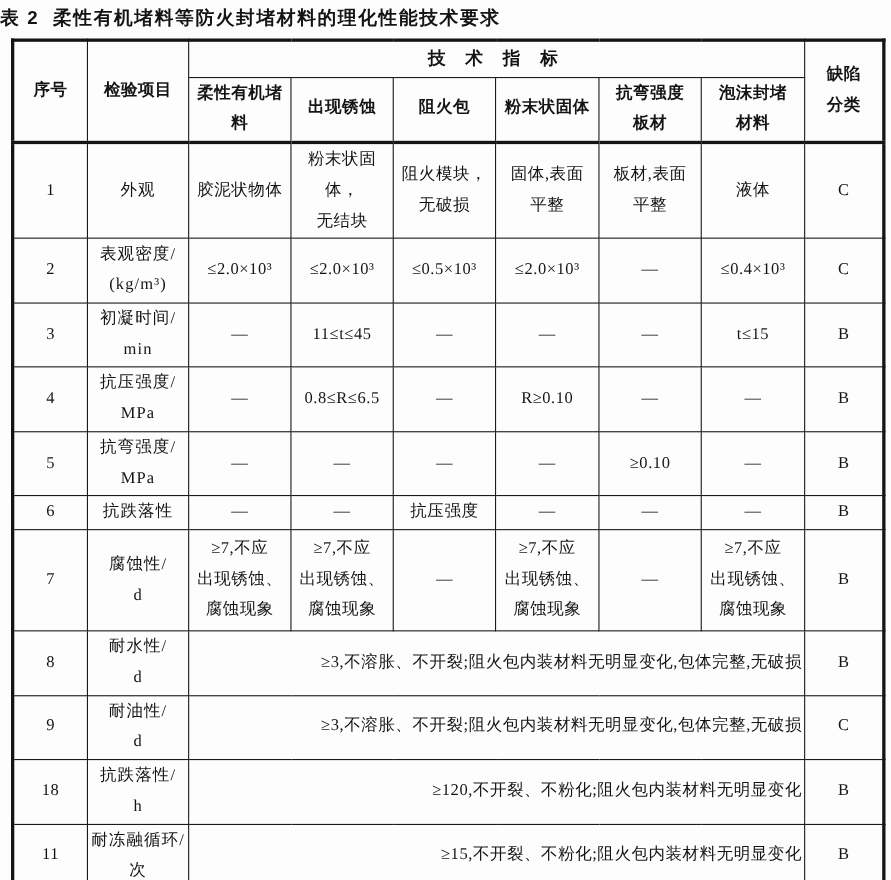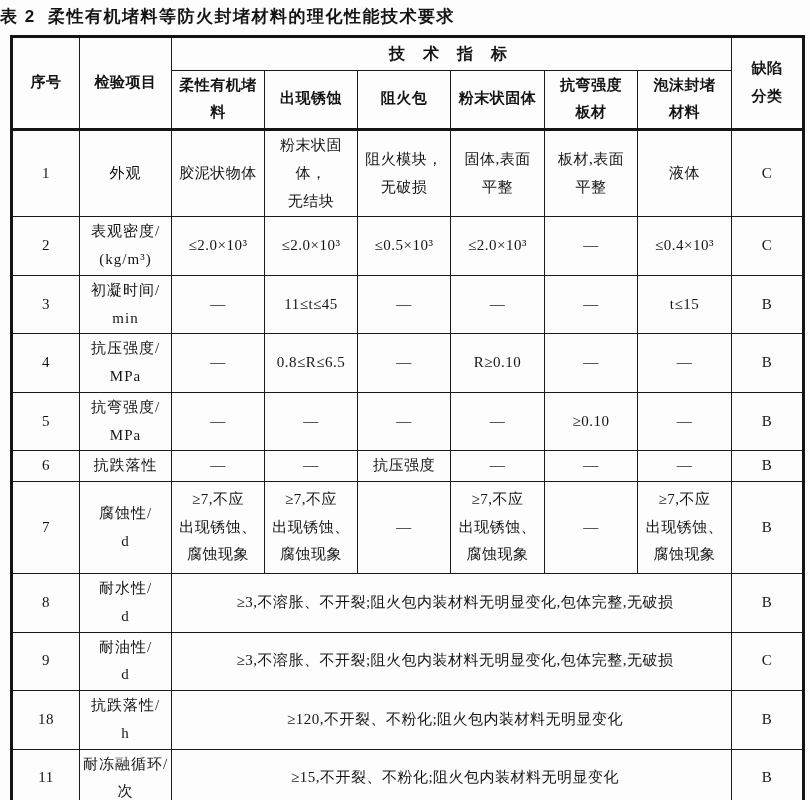--- a/index.html
+++ b/index.html
@@ -8,21 +8,21 @@
   .title { text-align:left; padding-top:5px; font-size:17px; font-weight:bold;
     font-family:"Liberation Sans","DejaVu Sans",sans-serif; letter-spacing:1.5px; white-space:pre; }
   table { border-collapse:collapse; table-layout:fixed; width:792px; margin:7px 0 0 10px;
     border:3px solid #141414; }
   th,td { border:1px solid #1a1a1a; text-align:center; vertical-align:middle;
     white-space:pre-line; font-size:15px; line-height:1.85; letter-spacing:0.5px; padding:1px 2px; }
   thead th { font-weight:bold; }
   th.group-cell { font-size:16px; letter-spacing:7px; border-bottom:1px solid #1a1a1a; }
   th.span-both { border-bottom:3px solid #141414; }
   tr.h2 th { border-bottom:3px solid #141414; }
-  td.merged { text-align:center; padding-left:9px; letter-spacing:0.5px; }
+  td.merged { text-align:right; padding-left:9px; letter-spacing:0.5px; }
   td.item-cell { letter-spacing:1px;margin-left:37px; }
 </style>
 </head>
 <body>
 
 <div class="title">表 2  柔性有机堵料等防火封堵材料的理化性能技术要求</div>
 
 <table>
   <colgroup>
     <col style="width:68px">

